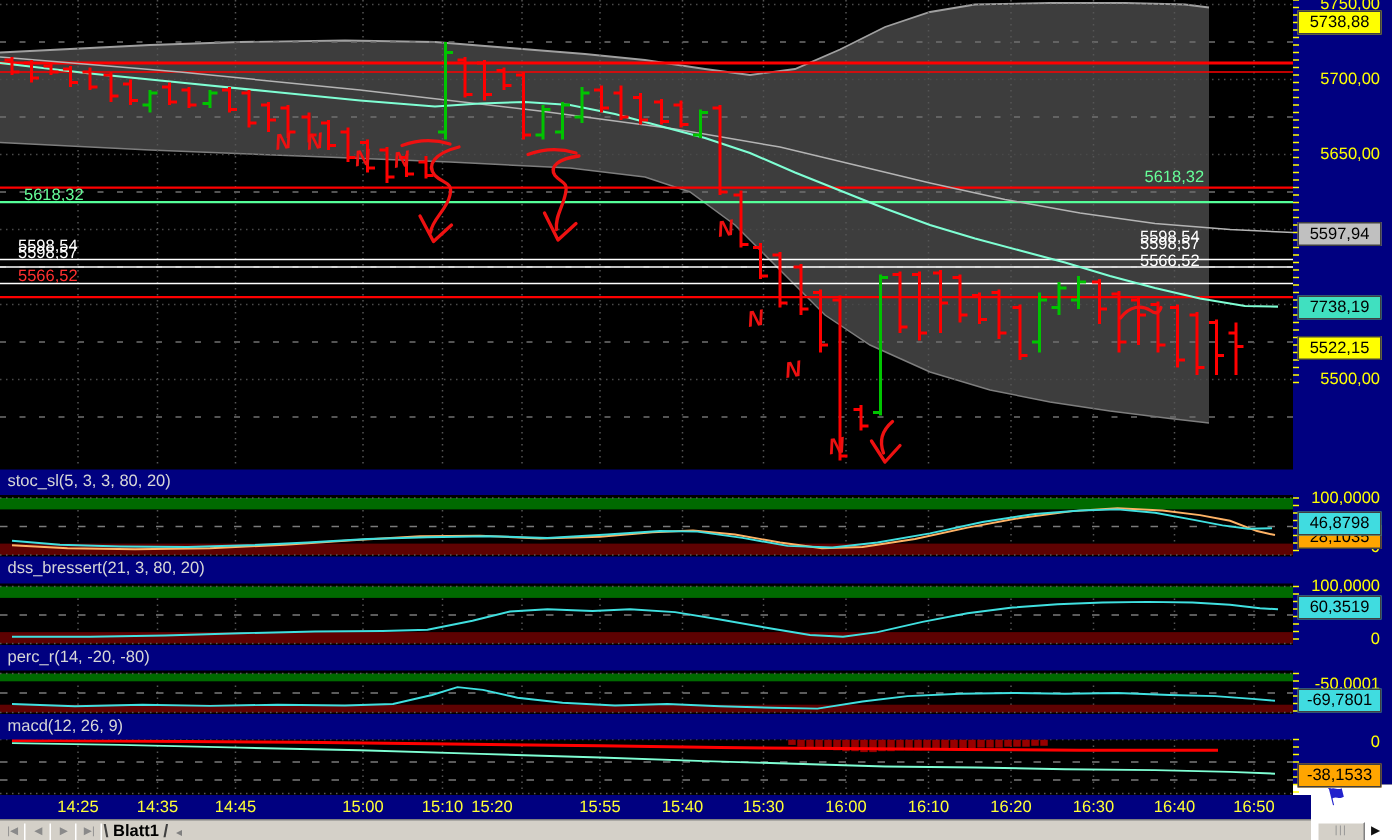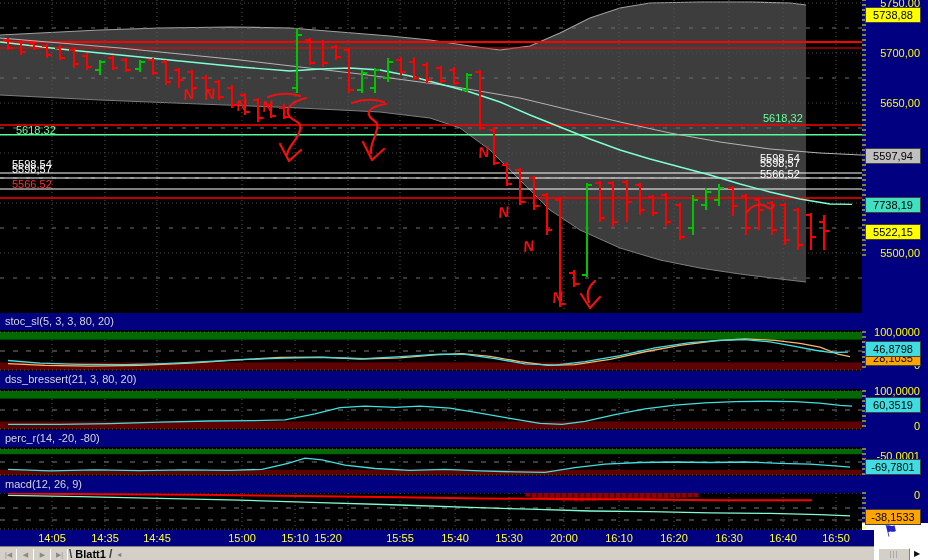--- a/index.html
+++ b/index.html
@@ -521,30 +521,30 @@
       <div class="badge bg-cyan" style="top: 397px;">60,3519</div>
       <div class="titlebar" style="top: 430px; height: 17px;"></div>
       <div class="ptitle" style="top: 432px;">perc_r(14, -20, -80)</div>
       <div class="tick" style="top: 450px;">-50,0001</div>
       <div class="badge bg-cyan" style="top: 459px;">-69,7801</div>
       <div class="titlebar" style="top: 476px; height: 17px;"></div>
       <div class="ptitle" style="top: 478px;">macd(12, 26, 9)</div>
       <div class="tick" style="top: 489px;">0</div>
       <div class="tick" style="top: 510px;">0</div>
       <div class="badge bg-orange" style="top: 509px;">-38,1533</div>
-      <div class="tlabel" style="left: 52px;">14:05</div>
+      <div class="tlabel" style="left: 52px;">14:25</div>
       <div class="tlabel" style="left: 105px;">14:35</div>
       <div class="tlabel" style="left: 157px;">14:45</div>
       <div class="tlabel" style="left: 242px;">15:00</div>
       <div class="tlabel" style="left: 295px;">15:10</div>
       <div class="tlabel" style="left: 328px;">15:20</div>
       <div class="tlabel" style="left: 400px;">15:55</div>
       <div class="tlabel" style="left: 455px;">15:40</div>
       <div class="tlabel" style="left: 509px;">15:30</div>
-      <div class="tlabel" style="left: 564px;">20:00</div>
+      <div class="tlabel" style="left: 564px;">16:00</div>
       <div class="tlabel" style="left: 619px;">16:10</div>
       <div class="tlabel" style="left: 674px;">16:20</div>
       <div class="tlabel" style="left: 729px;">16:30</div>
       <div class="tlabel" style="left: 783px;">16:40</div>
       <div class="tlabel" style="left: 836px; text-align: right;">16:50</div>
     </div>
 
   <div class="time-day">Do</div>
 
   <div class="flag">⚑</div>

